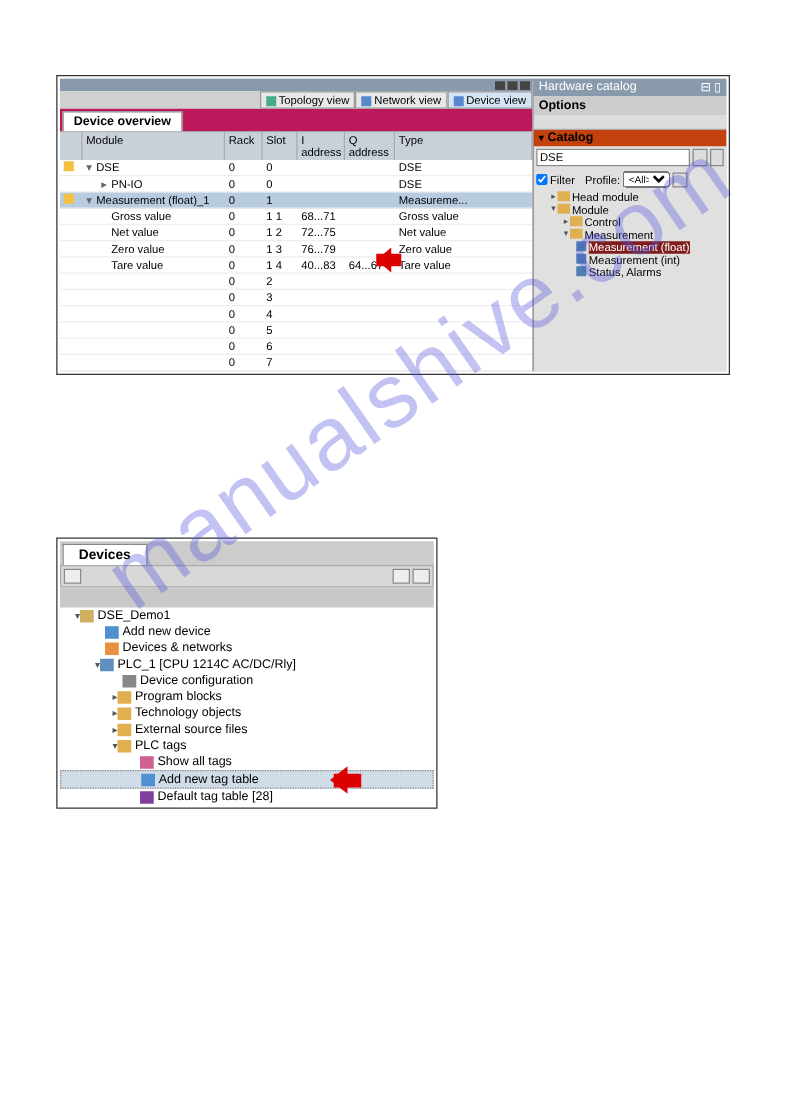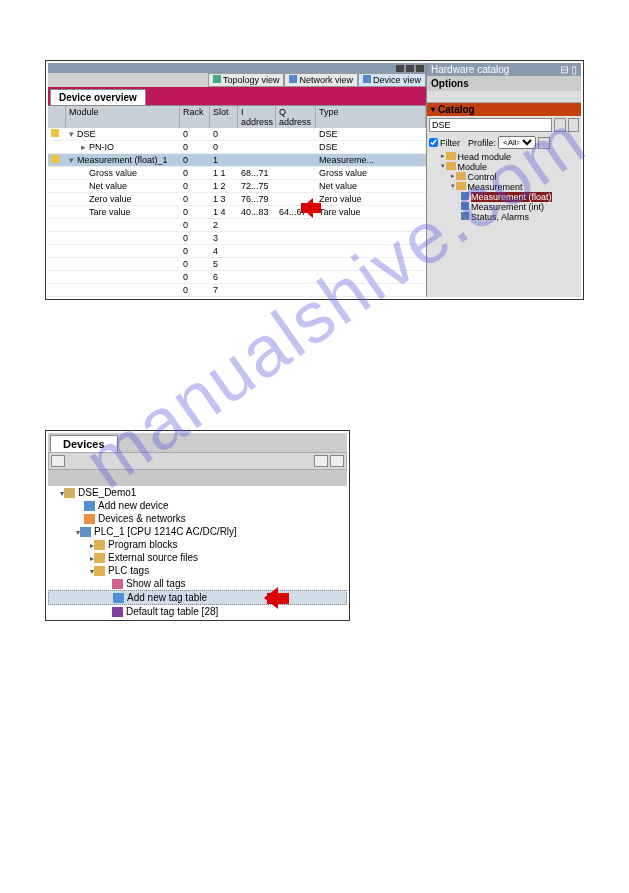--- a/index.html
+++ b/index.html
@@ -9,21 +9,21 @@
 
 .panel-border { border: 1px solid #333; margin: 60px 45px 20px 45px; padding: 2px; }
 .panel-border2 { border: 1px solid #333; margin: 130px 45px 20px 45px; width: 305px; padding: 2px; }
 
 
 .ss1 { display: flex; background: #999; }
 .ss1-left { flex: 1; background: #fff; }
 .titlebar1 { background: #8a9aad; height: 10px; display: flex; justify-content: flex-end; align-items: center; padding: 0 2px; gap: 2px; }
 .winbtn { width: 8px; height: 7px; background: #444; }
 .viewtabs { display: flex; justify-content: flex-end; background: #d0d0d0; height: 14px; align-items: center; gap: 0; }
-.viewtab { background: #e8e8e8; border: 1px solid #999; padding: 1px 4px; font-size: 9px; display: flex; align-items: flex-start; gap: 2px; }
+.viewtab { background: #e8e8e8; border: 1px solid #999; padding: 1px 4px; font-size: 9px; display: flex; align-items: flex-end; gap: 2px; }
 .viewtab.active { background: #d4e4f4; }
 .tabicon { width: 8px; height: 8px; background: #4a8; }
 .tabicon.b { background: #58c; }
 .devtab-row { background: #be185d; padding: 2px 0 0 2px; }
 .devtab { display: inline-block; background: #fff; border: 1px solid #888; border-bottom: none; padding: 2px 8px; font-size: 10px; font-weight: bold; }
 
 .devtable { background: #fff; border-top: 1px solid #888; }
 .dthead { display: flex; background: #c8d0d8; font-size: 9px; }
 .dthead > div { padding: 1px 3px; border-right: 1px solid #aaa; }
 .dtrow { display: flex; font-size: 9px; border-bottom: 1px solid #eee; }
@@ -338,23 +338,35 @@
             <span>Devices &amp; networks</span>
           </div>
           <div class="trow">
             <span class="t-ind tw1"></span>
             <span class="tar2"></span>
             <span class="ticon ic-plc"></span>
             <span>PLC_1 [CPU 1214C AC/DC/Rly]</span>
           </div>
           <div class="trow">
             <span class="t-ind tw2"></span>
+            <span style="display:inline-block;width:8px"></span>
+            <span class="ticon ic-cfg"></span>
+            <span>Device configuration</span>
+          </div>
+          <div class="trow">
+            <span class="t-ind tw2"></span>
             <span class="tar2r"></span>
             <span class="ticon ic-fold"></span>
             <span>Program blocks</span>
+          </div>
+          <div class="trow">
+            <span class="t-ind tw2"></span>
+            <span class="tar2r"></span>
+            <span class="ticon ic-fold"></span>
+            <span>Technology objects</span>
           </div>
           <div class="trow">
             <span class="t-ind tw2"></span>
             <span class="tar2r"></span>
             <span class="ticon ic-fold"></span>
             <span>External source files</span>
           </div>
           <div class="trow">
             <span class="t-ind tw2"></span>
             <span class="tar2"></span>

